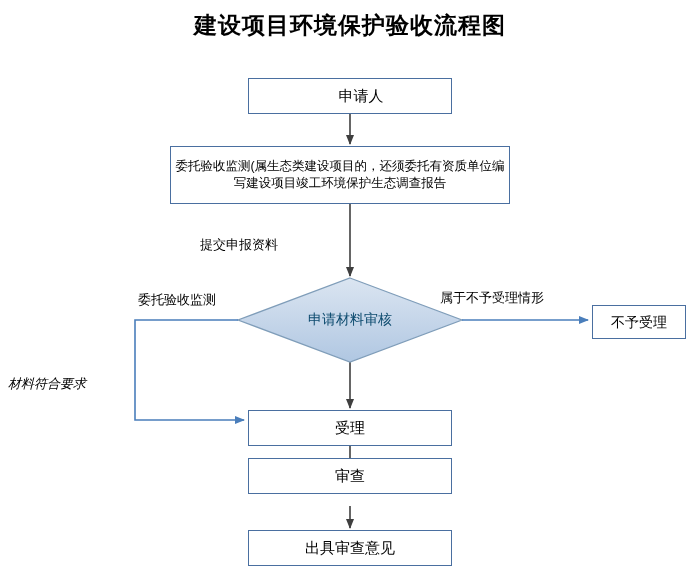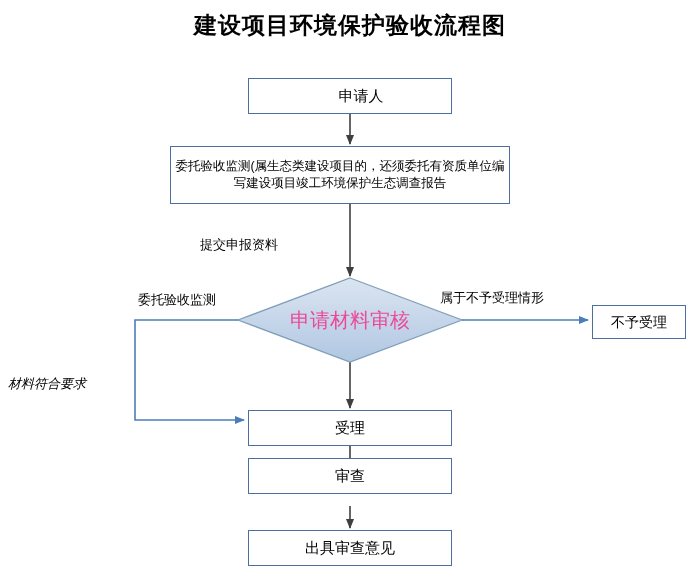--- a/index.html
+++ b/index.html
@@ -76,22 +76,22 @@
     width: 224px;
     height: 84px;
   }
   .diamond-label {
     position: absolute;
     left: 0; top: 0;
     width: 224px; height: 84px;
     display: flex;
     align-items: center;
     justify-content: center;
-    font-size: 20px;
-    color: #ec4899;
+    font-size: 14px;
+    color: #0c4a6e;
   }
   .edge-label {
     position: absolute;
     font-size: 13px;
     color: #000000;
     white-space: nowrap;
     margin-top: 10px;
   }
   #lbl-submit { left: 200px; top: 226px; }
   #lbl-need-fix { left: 138px; top: 281px; }

